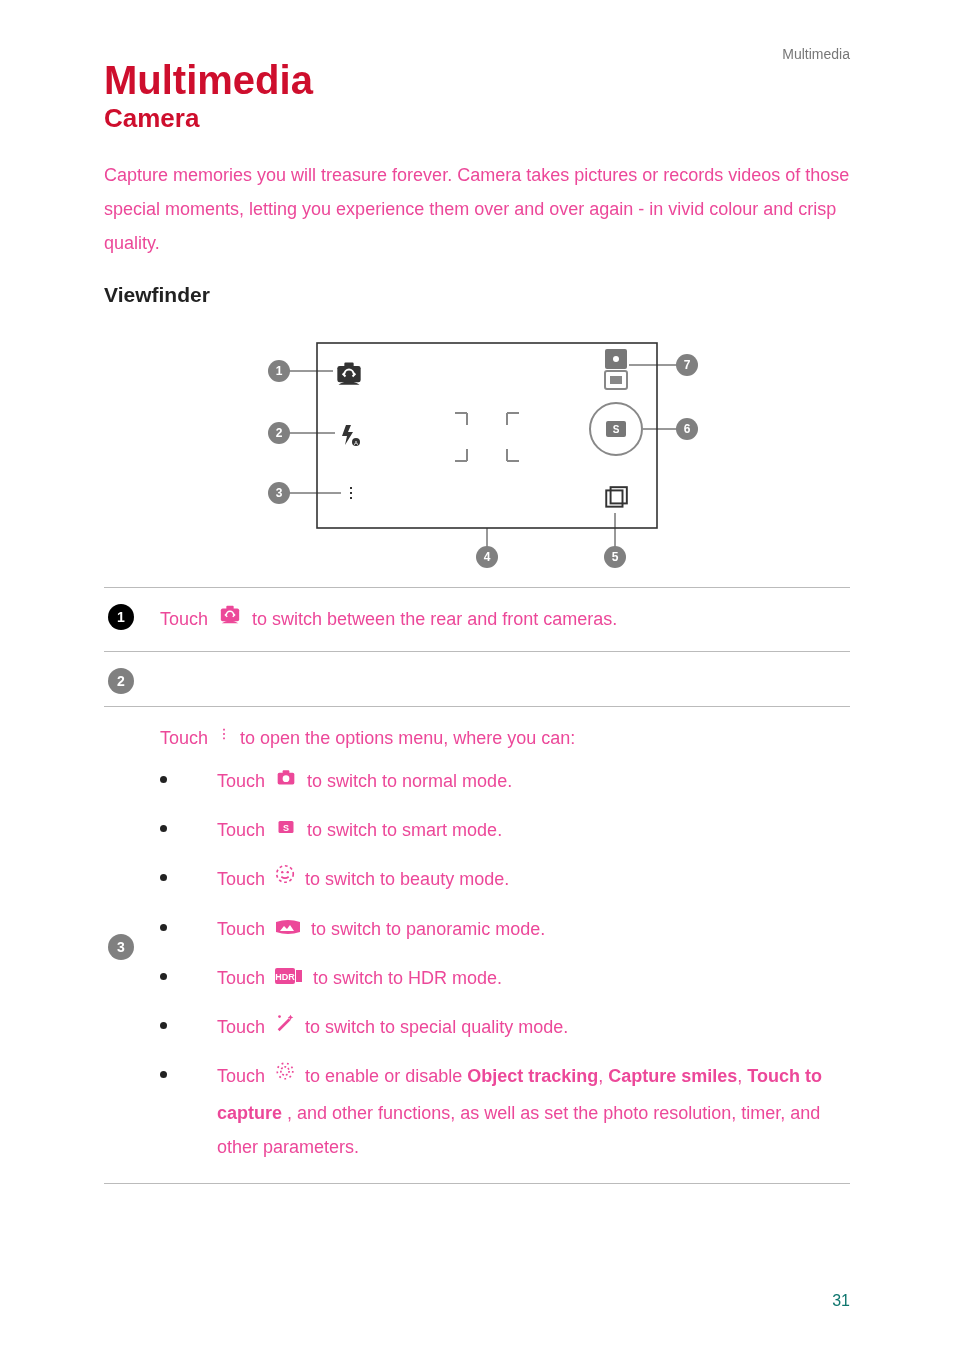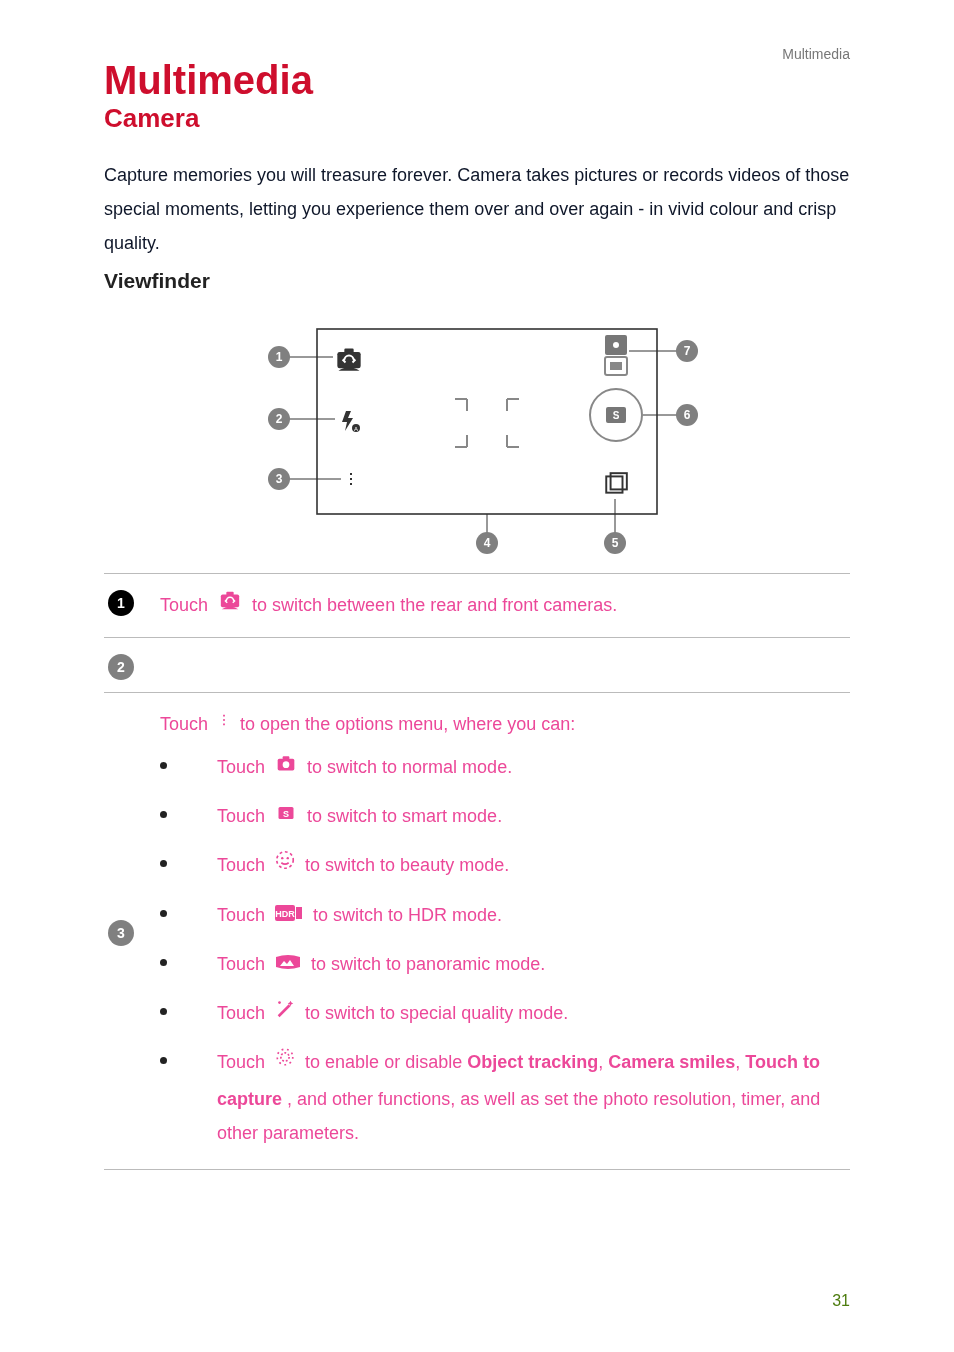--- a/index.html
+++ b/index.html
@@ -8,42 +8,42 @@
     height: 1352px;
     background: #fff;
     font-family: "Segoe UI", Arial, sans-serif;
     color: #333;
     position: relative;
     padding: 46px 104px 0 104px;
   }
   .header-small { position: absolute; top: 46px; right: 104px; font-size: 14px; color: #777; }
   h1.title { font-size: 40px; font-weight: bold; margin-top: 12px; }
   h2.section { font-size: 26px; font-weight: bold; margin-bottom: 24px; }
-  p.intro { font-size: 18px; line-height: 1.9; color: #0f172a; margin-bottom: 8px; }
+  p.intro { font-size: 18px; line-height: 1.9; color: #ec4899; margin-bottom: 22px; }
   h3.subsection { font-size: 21px; font-weight: bold; color: #222; margin-bottom: 26px; }
 
   .diagram { width: 520px; margin: 10px auto 14px auto; position: relative; }
   .diagram svg { display: block; margin: 0 auto; }
 
   .rows { border-top: 1px solid #bbb; }
   .row { display: flex; align-items: flex-start; border-bottom: 1px solid #bbb; padding: 14px 4px 12px 4px; }
   .row .badge-col { width: 52px; flex-shrink: 0; display: flex; align-items: flex-start; padding-top: 2px; }
   .row .content-col { flex: 1; font-size: 18px; line-height: 1.9; color: #ec4899; }
   .row.tall .badge-col { align-items: center; align-self: center; }
   .circ-badge { width: 26px; height: 26px; border-radius: 50%; display: inline-flex; align-items: center; justify-content: center; }
   .cb-black { background: #000; }
   .cb-gray  { background: #808080; }
   .cb-inner { color: #fff; font-size: 14px; font-weight: bold; }
   .bullets { list-style: none; padding-left: 0; }
   .bullets li { display: flex; align-items: flex-start; padding: 6px 0; gap: 40px; }
   .bullets li .dot { width: 7px; height: 7px; background:#222; border-radius:50%; margin-top: 12px; margin-right: 10px; flex-shrink:0; }
   .bullets li .txt { flex:1; }
   .ico { display:inline-block; vertical-align: middle; margin: 0 4px 3px 4px; }
   .accent { color: #CE0E2D; }
-  .pagenum { position: absolute; bottom: 42px; right: 104px; font-size: 16px; color: #4d7c0f; }
+  .pagenum { position: absolute; bottom: 42px; right: 104px; font-size: 16px; color: #0f766e; }
 </style>
 </head>
 <body>
 
 <svg width="0" height="0" style="position:absolute">
   <defs>
     <symbol id="ic-switch-camera" viewBox="0 0 24 24">
       <rect x="2" y="6" width="20" height="14" rx="2" fill="currentColor"></rect>
       <rect x="8" y="3" width="8" height="4" rx="1" fill="currentColor"></rect>
       <path d="M8 13 a4 4 0 0 1 8 0 M15 11 l2 2 -2 2 M9 15 l-2 -2 2 -2" stroke="#fff" stroke-width="1.6" fill="none"></path>
@@ -246,56 +246,56 @@
           <span class="ico"><svg width="22" height="22" fill="#555">
                   <use href="#ic-face"></use>
                 </svg></span>
           <span>to switch to beauty mode.</span>
         </span>
           </li>
         <li>
             <span class="dot"></span>
             <span class="txt">
           <span>Touch </span>
+          <span class="ico"><svg width="28" height="16" fill="#555">
+                  <use href="#ic-pano"></use>
+                </svg></span>
+          <span>to switch to panoramic mode.</span>
+        </span>
+          </li>
+        <li>
+            <span class="dot"></span>
+            <span class="txt">
+          <span>Touch </span>
           <span class="ico"><svg width="30" height="16" fill="#555">
                   <use href="#ic-hdr"></use>
                 </svg></span>
           <span>to switch to HDR mode.</span>
         </span>
           </li>
         <li>
             <span class="dot"></span>
             <span class="txt">
           <span>Touch </span>
-          <span class="ico"><svg width="28" height="16" fill="#555">
-                  <use href="#ic-pano"></use>
-                </svg></span>
-          <span>to switch to panoramic mode.</span>
-        </span>
-          </li>
-        <li>
-            <span class="dot"></span>
-            <span class="txt">
-          <span>Touch </span>
           <span class="ico"><svg width="22" height="22" fill="#555">
                   <use href="#ic-wand"></use>
                 </svg></span>
           <span>to switch to special quality mode.</span>
         </span>
           </li>
         <li>
             <span class="dot"></span>
             <span class="txt">
           <span>Touch </span>
           <span class="ico"><svg width="22" height="22" fill="#555">
                   <use href="#ic-gear"></use>
                 </svg></span>
           <span> to enable or disable </span>
           <b>Object tracking</b><span>, </span>
-          <b>Camera smiles</b><span>, </span>
+          <b>Capture smiles</b><span>, </span>
           <b>Touch to capture</b>
           <span>, and other functions, as well as set the photo resolution, timer, and other parameters.</span>
         </span>
           </li>
       </ul>
     </div>
   </div>
 
 </div>
 

